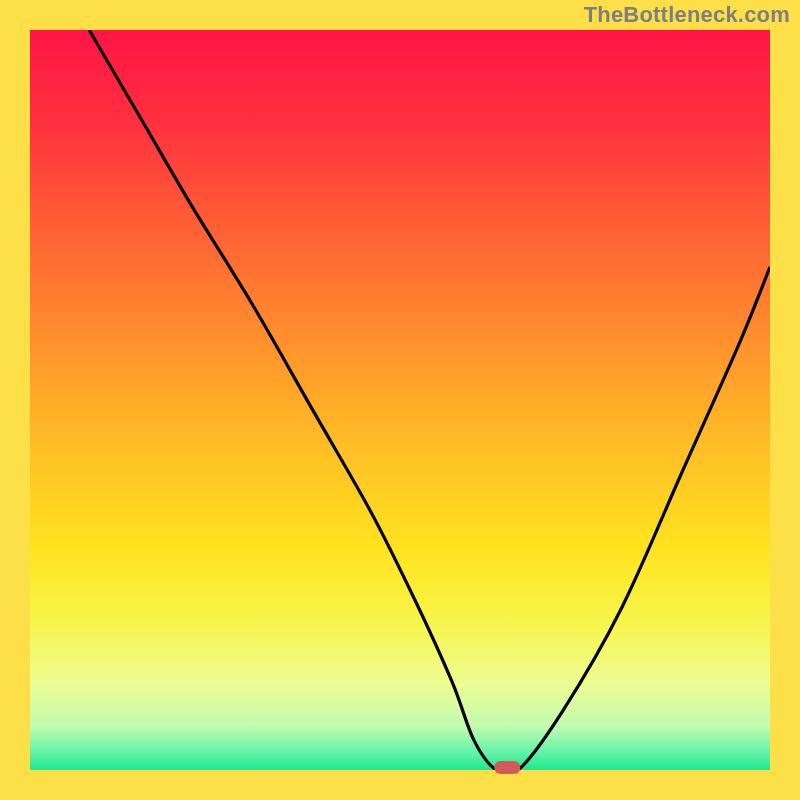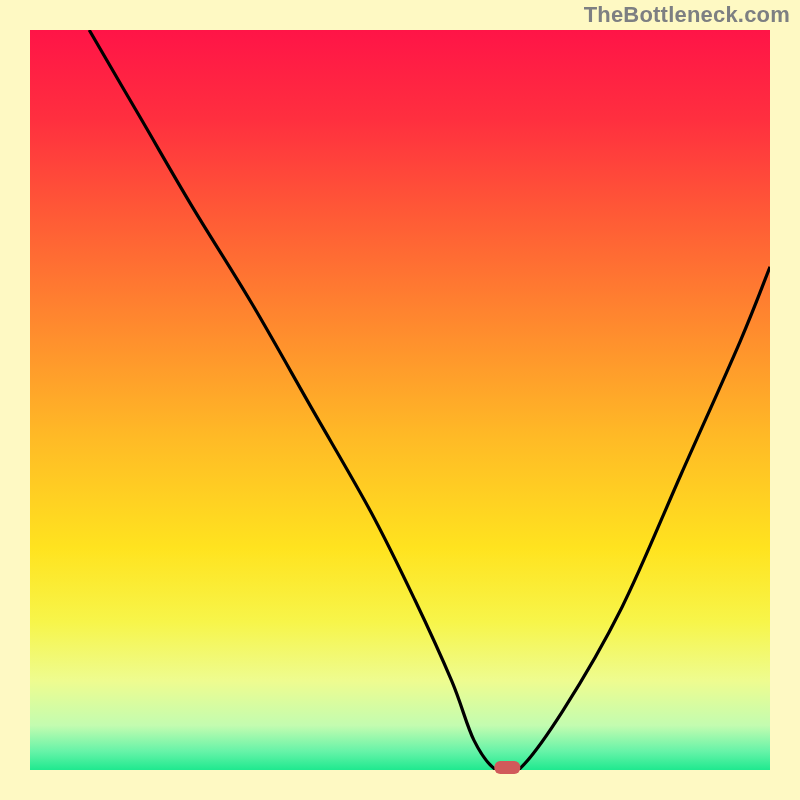--- a/index.html
+++ b/index.html
@@ -8,21 +8,21 @@
     width: 800px;
     height: 800px;
     background: #000;
     overflow: hidden;
     font-family: Arial, Helvetica, sans-serif;
   }
   .frame {
     position: relative;
     width: 800px;
     height: 800px;
-    background: #fef9c3;
+    background: #fde047;
   }
   .attribution {
     position: absolute;
     top: 2px;
     right: 10px;
     font-size: 22px;
     font-weight: 600;
     color: #7d7f82;
     z-index: 10;
     letter-spacing: 0.2px;

